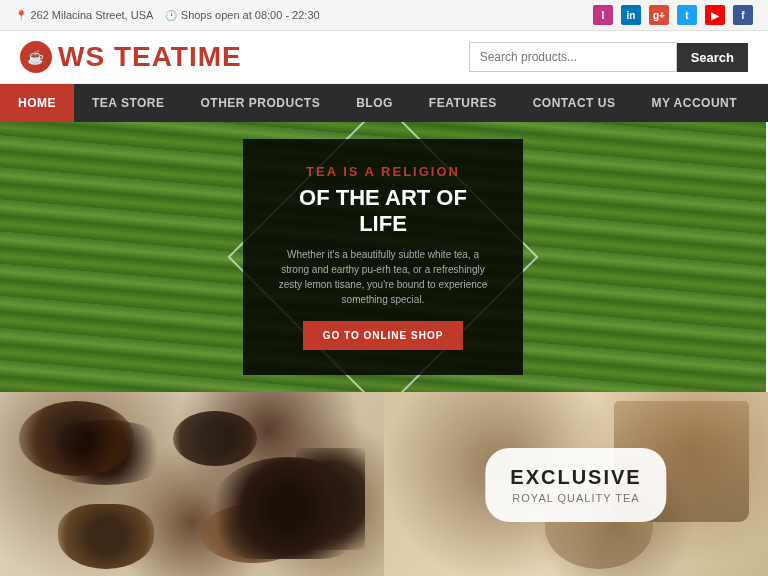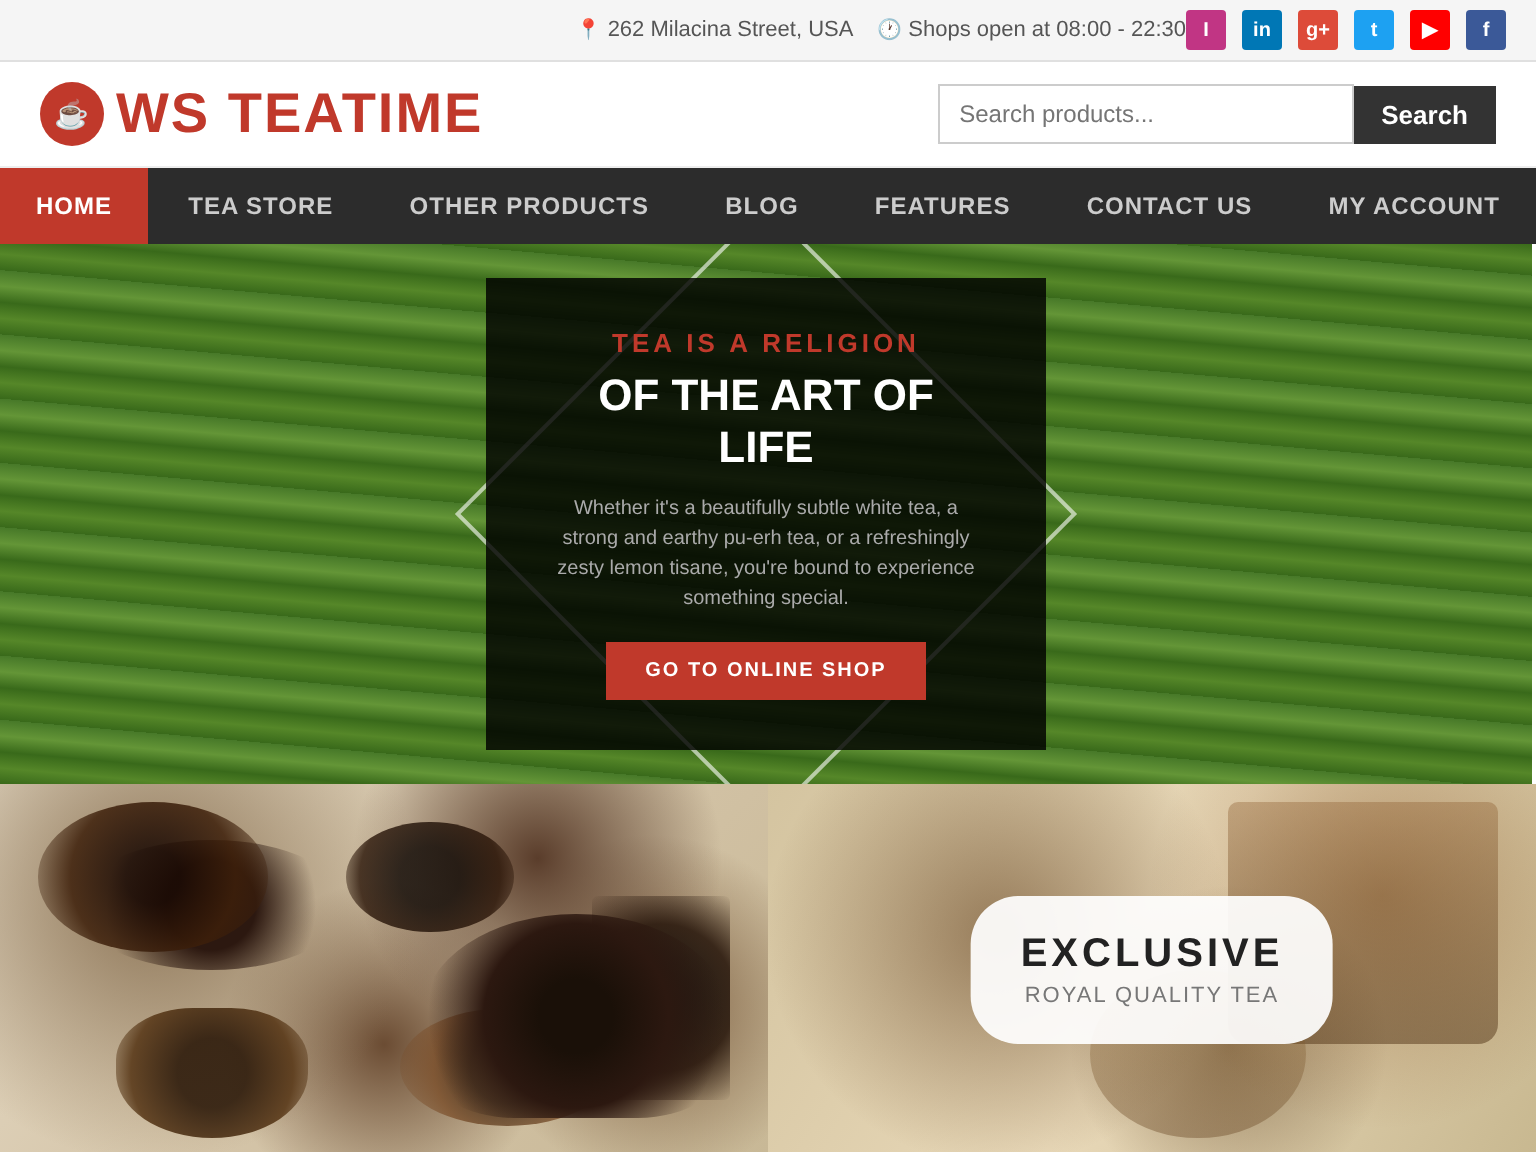--- a/index.html
+++ b/index.html
@@ -5,21 +5,21 @@
     * { margin: 0; padding: 0; box-sizing: border-box; }
     body { font-family: Arial, sans-serif; width: 768px; overflow-x: hidden; background: #fff; }
 
     
     #top-bar {
       background: #f5f5f5;
       border-bottom: 1px solid #e0e0e0;
       padding: 5px 15px;
       display: flex;
       align-items: center;
-      justify-content: flex-end;
+      justify-content: space-between;
       font-size: 11px;
       color: #555;
     }
     #top-bar .location-info {
       display: flex;
       align-items: center;
       gap: 12px;
     }
     #top-bar .location-info span {
       display: flex;
@@ -99,21 +99,20 @@
       font-size: 13px;
       font-weight: bold;
       cursor: pointer;
     }
 
     
     #nav {
       background: #2c2c2c;
       display: flex;
       align-items: center;
-      justify-content: space-between;
     }
     .nav-item {
       padding: 12px 18px;
       color: #ccc;
       font-size: 12px;
       font-weight: bold;
       text-transform: uppercase;
       cursor: pointer;
       letter-spacing: 0.5px;
     }

